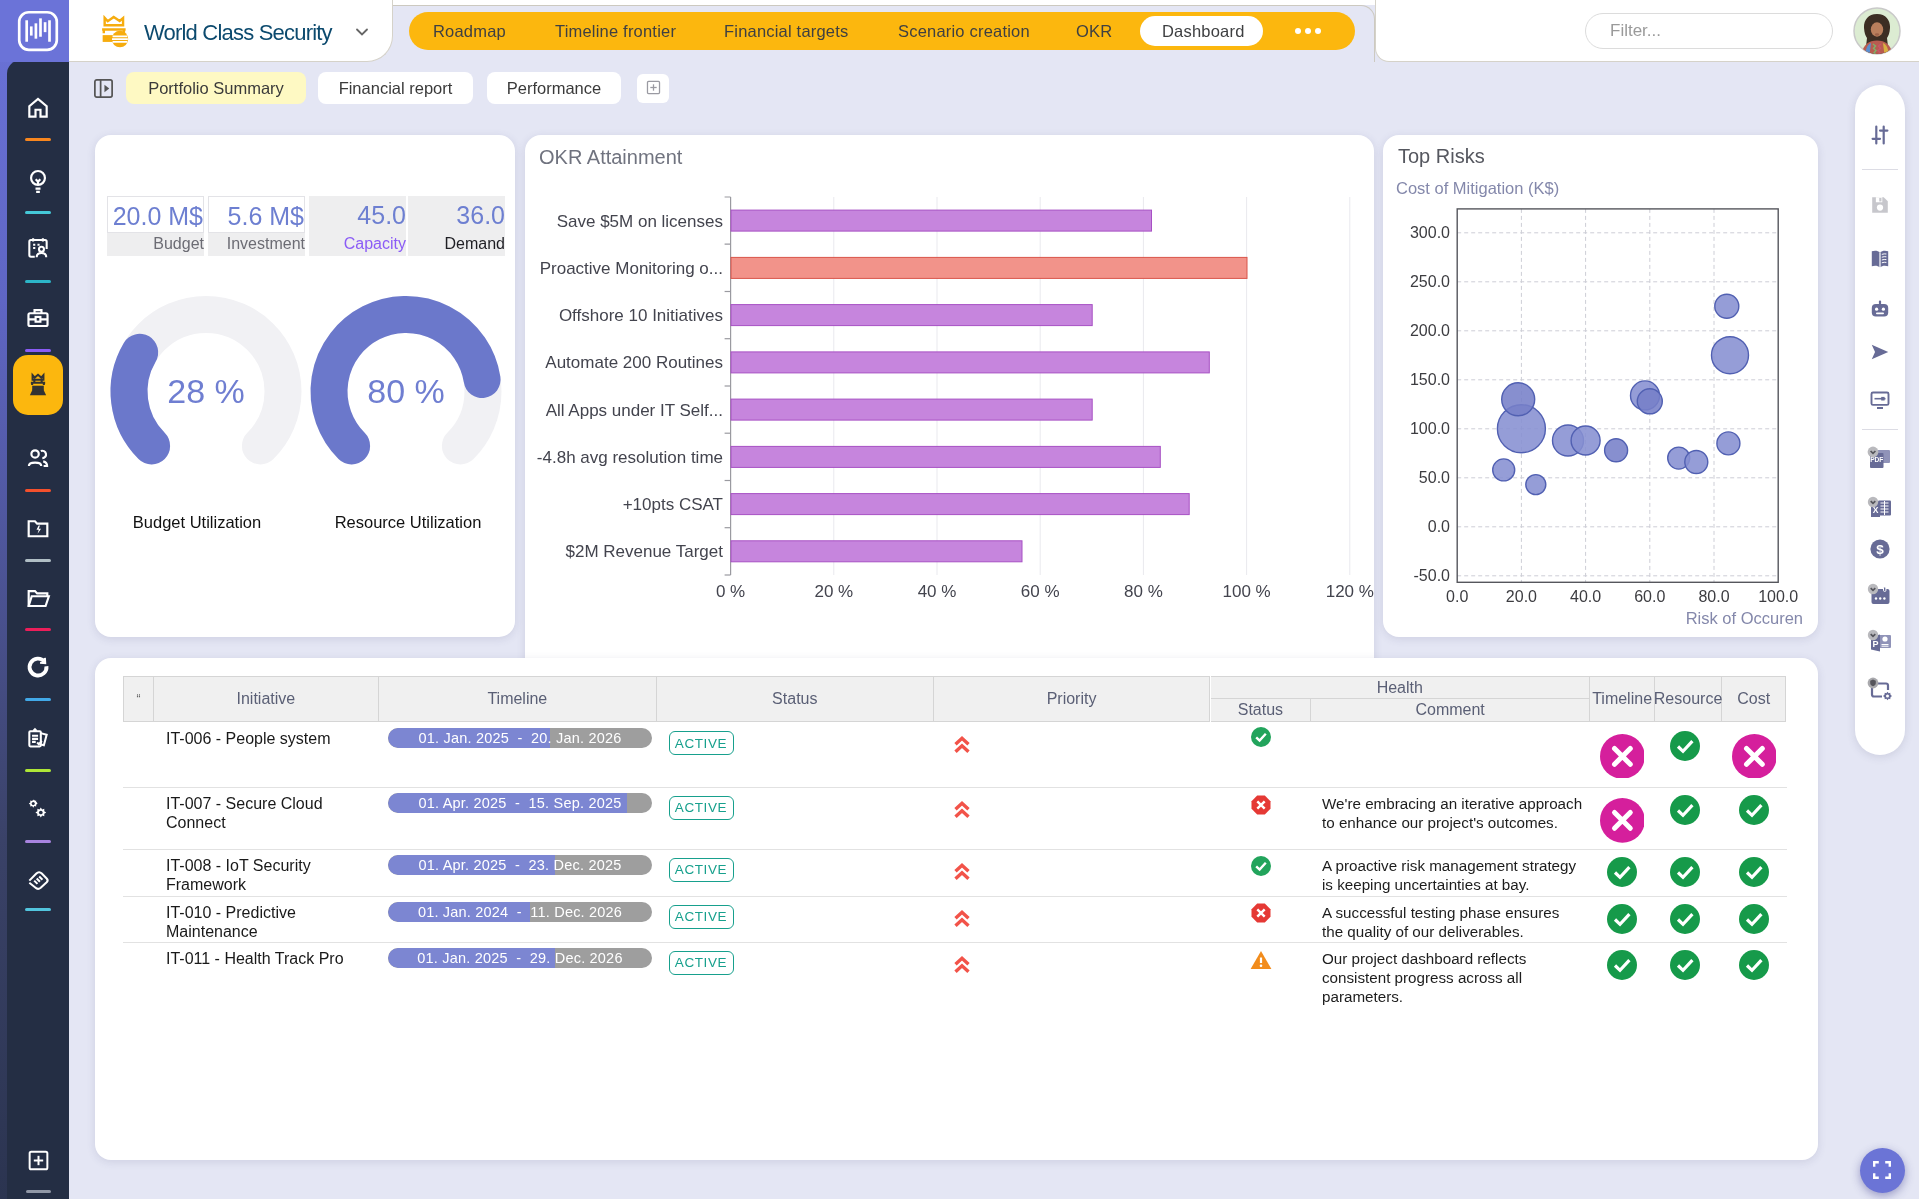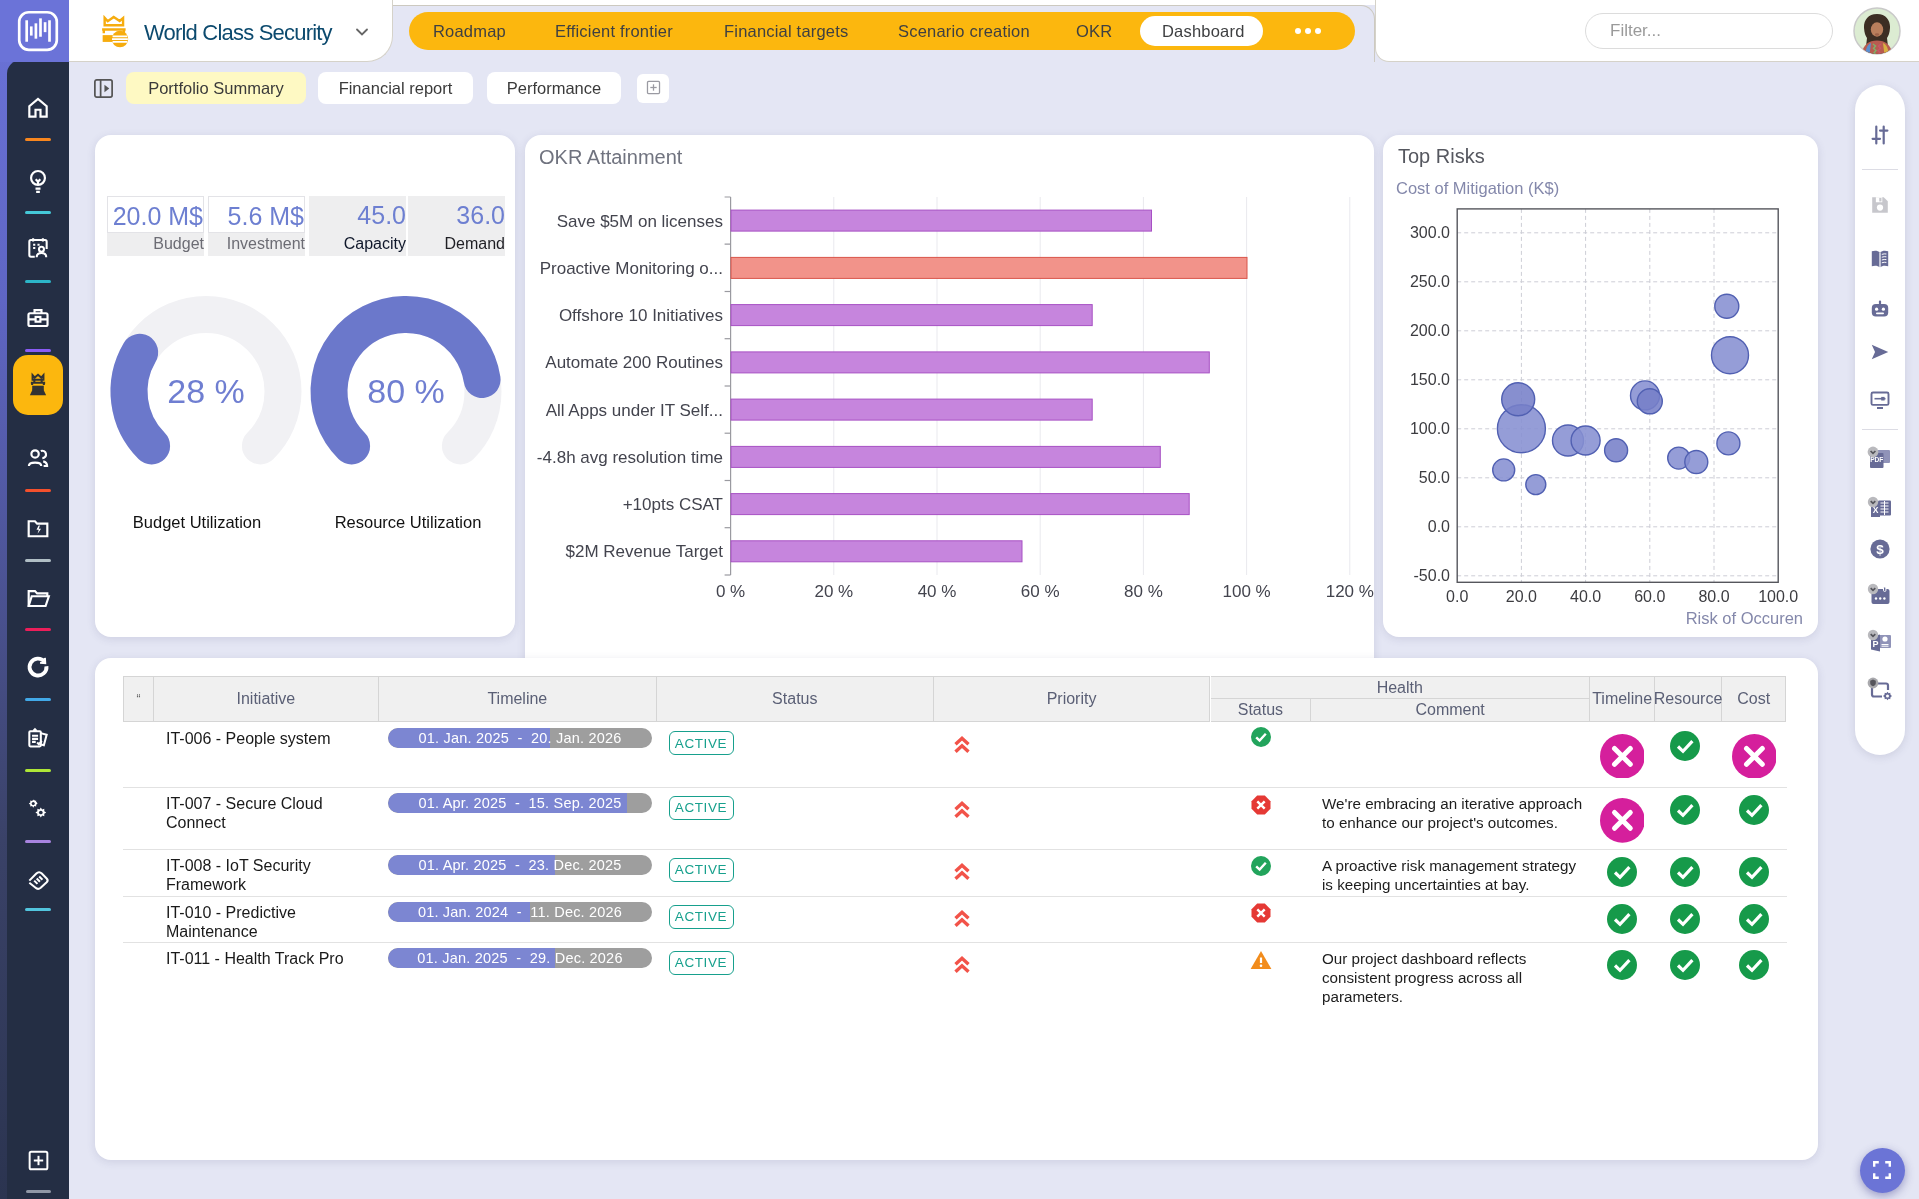--- a/index.html
+++ b/index.html
@@ -53,21 +53,21 @@
     <path d="M6 9 L12 15 L18 9"></path>
   </svg>
 
 <div class="a" style="left:393px;top:0;width:982px;height:5px;background:#fff"></div>
 <div class="a" style="left:393px;top:5px;width:982px;height:57px;background:#e4e6f4;border-top:1px solid #ccc9c0;border-right:1px solid #ccc9c0;border-top-right-radius:14px"></div>
 
 <div class="a" style="left:1375px;top:0;width:544px;height:62px;background:#fff;border-bottom-left-radius:14px;border-left:1px solid #d5d2c9;border-bottom:1px solid #d5d2c9"></div>
 
 <div class="a" style="left:409px;top:12px;width:946px;height:38px;background:#fcb70e;border-radius:19px"></div>
 <div class="a tabtxt" style="left:433px;top:22px">Roadmap</div>
-<div class="a tabtxt" style="left:555px;top:22px">Efficient frontier</div>
+<div class="a tabtxt" style="left:555px;top:22px">Timeline frontier</div>
 <div class="a tabtxt" style="left:724px;top:22px">Financial targets</div>
 <div class="a tabtxt" style="left:898px;top:22px">Scenario creation</div>
 <div class="a tabtxt" style="left:1076px;top:22px">OKR</div>
 <div class="a" style="left:1140px;top:16px;width:123px;height:30px;background:#fff;border-radius:15px"></div>
 <div class="a tabtxt" style="left:1162px;top:22px">Dashboard</div>
 <div class="a" style="left:1295px;top:28px;width:6px;height:6px;border-radius:3px;background:#fff;box-shadow:10px 0 0 #fff,20px 0 0 #fff"></div>
 
 <div class="a" style="left:1585px;top:13px;width:248px;height:36px;border:1.5px solid #dcdcdc;border-radius:18px;background:#fff"></div>
 <div class="a" style="left:1610px;top:21px;font-size:17px;color:#9a9a9a">Filter...</div>
 <svg class="a" style="left:1853px;top:7px" width="48" height="48" viewBox="0 0 48 48">
@@ -191,21 +191,21 @@
 <div class="kpi" style="left:107px;top:196px">
   <div class="kpival" style="background:#fff;border:1px solid #e3e3e7">20.0 M$</div>
     <div class="kpilab" style="color:#6c6c74">Budget</div>
   </div>
 <div class="kpi" style="left:208px;top:196px">
   <div class="kpival" style="background:#fff;border:1px solid #e3e3e7">5.6 M$</div>
     <div class="kpilab" style="color:#6c6c74">Investment</div>
   </div>
 <div class="kpi" style="left:309px;top:196px">
   <div class="kpival">45.0</div>
-    <div class="kpilab" style="color:#0f172a">Capacity</div>
+    <div class="kpilab" style="color:#8b5cf6">Capacity</div>
   </div>
 <div class="kpi" style="left:408px;top:196px">
   <div class="kpival">36.0</div>
     <div class="kpilab" style="color:#1f1f24">Demand</div>
   </div>
 <svg class="a" style="left:95px;top:135px" width="420" height="502">
   <path d="M56.6 310.9 A77 77 0 1 1 165.4 310.9" fill="none" stroke="#f1f1f4" stroke-width="37" stroke-linecap="round"></path>
   <path d="M56.6 310.9 A77 77 0 0 1 44.7 217.3" fill="none" stroke="#6b78cb" stroke-width="37" stroke-linecap="round"></path>
   <path d="M256.6 310.9 A77 77 0 1 1 365.4 310.9" fill="none" stroke="#f1f1f4" stroke-width="37" stroke-linecap="round"></path>
   <path d="M256.6 310.9 A77 77 0 1 1 387.1 244.5" fill="none" stroke="#6b78cb" stroke-width="37" stroke-linecap="round"></path>
@@ -435,20 +435,21 @@
     </div>
 <div class="chip" style="left:573.5px;top:246.5px">ACTIVE</div>
 <svg class="a" style="left:856.6px;top:250.5px" width="20" height="20" viewBox="0 0 20 20" fill="none" stroke="#f25349" stroke-width="3.4" stroke-linejoin="miter">
       <path d="M3.5 9.2 L10 3.2 L16.5 9.2"></path>
       <path d="M3.5 16.8 L10 10.8 L16.5 16.8"></path>
     </svg>
 <svg class="a" style="left:1155.5px;top:245px" width="20" height="20">
       <polygon points="6.2,0.5 13.8,0.5 19.5,6.2 19.5,13.8 13.8,19.5 6.2,19.5 0.5,13.8 0.5,6.2" fill="#e53935"></polygon>
       <path d="M6.3 6.3 L13.7 13.7 M13.7 6.3 L6.3 13.7" stroke="#fff" stroke-width="2.4"></path>
     </svg>
+<div class="cmt" style="left:1227px;top:244.5px">A successful testing phase ensures<br>the quality of our deliverables.</div>
 <svg class="a" style="left:1512px;top:246.0px" width="30" height="30">
       <circle cx="15" cy="15" r="15" fill="#169a4a"></circle>
       <path d="M8 15.5 L13 20.3 L22.4 10.2" fill="none" stroke="#fff" stroke-width="3.2"></path>
     </svg>
 <svg class="a" style="left:1575.3px;top:246.0px" width="30" height="30">
       <circle cx="15" cy="15" r="15" fill="#169a4a"></circle>
       <path d="M8 15.5 L13 20.3 L22.4 10.2" fill="none" stroke="#fff" stroke-width="3.2"></path>
     </svg>
 <svg class="a" style="left:1643.9px;top:246.0px" width="30" height="30">
       <circle cx="15" cy="15" r="15" fill="#169a4a"></circle>

